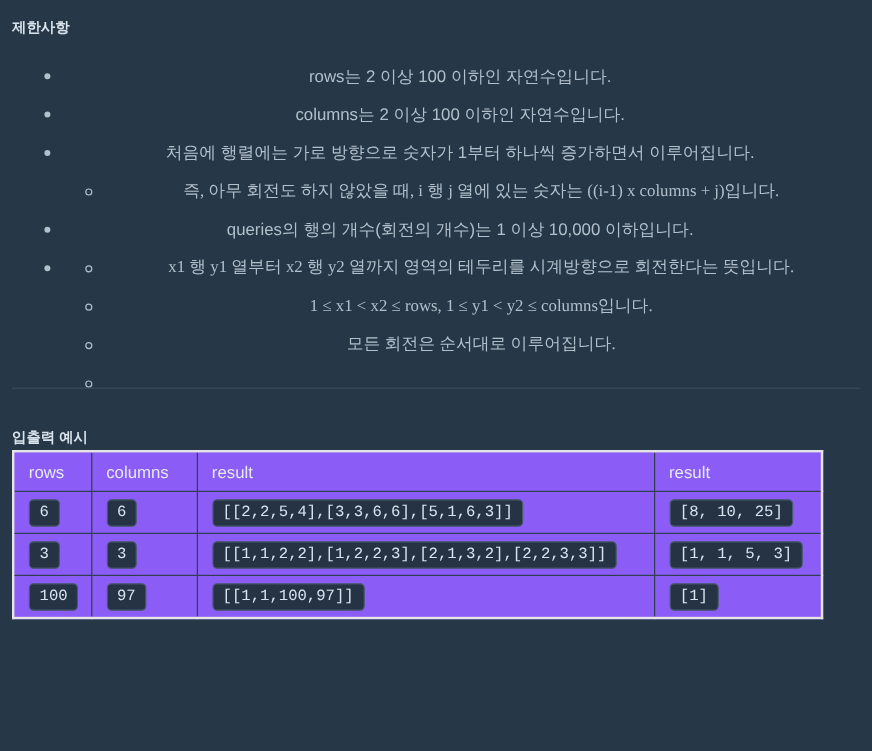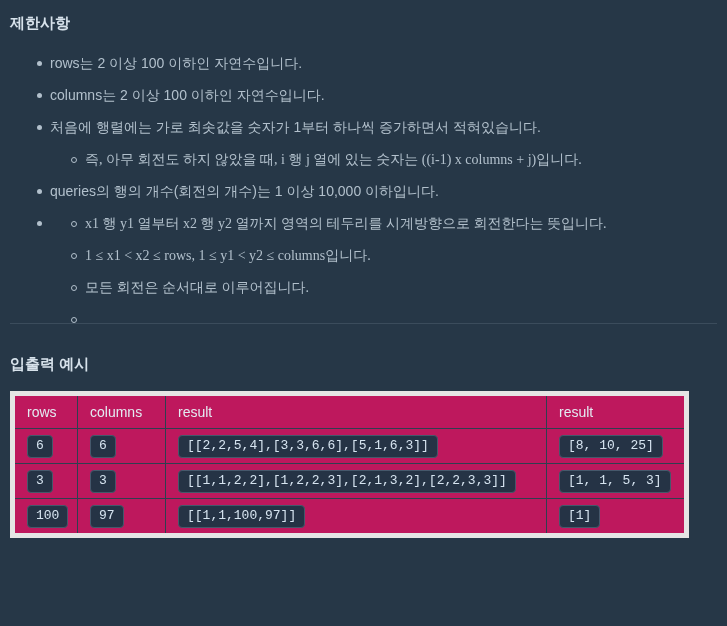--- a/index.html
+++ b/index.html
@@ -9,27 +9,27 @@
     overflow: hidden;
     background: #263747;
     color: #B2C0CC;
     font-family: "Liberation Sans", "DejaVu Sans", sans-serif;
     font-size: 14px;
   }
   .container { padding: 10px 10px 0 10px; box-sizing: border-box; }
 
   .section-title {
     color: #D7E2EB;
-    font-size: 15px;
+    font-size: 12px;
     font-weight: bold;
     line-height: 22px;
     margin: 2px 0 17px 0;
   }
 
-  ul.constraints { list-style: none; margin: 0; padding: 0; }
+  ul.constraints { list-style: none; margin: 0; padding: 0; text-align: center; }
   ul.constraints li {
     position: relative;
     line-height: 25px;
     margin-bottom: 7px;
   }
   li.l1 { padding-left: 40px; }
   li.l2 { padding-left: 75px; font-family: Liberation Serif, serif; }
   .marker { position: absolute; top: 0; }
   li.l1 .marker {
     left: 27px; top: 10px;
@@ -45,28 +45,28 @@
     background: transparent;
   }
 
   .divider {
     border: none;
     border-top: 1px solid #3B4C5C;
     margin: 23px 0 0 0;
     height: 0;
   }
 
-  .examples-title { margin: 29px 0 16px 0; }
+  .examples-title { margin: 29px 0 0 0; }
 
   table.io-table {
     border-collapse: collapse;
     table-layout: fixed;
     width: 674px;
-    background: #be185d;
-    border: 5px solid #e5e5e5;
+    background: #8b5cf6;
+    border: 2px solid #e5e5e5;
   }
   .io-table th, .io-table td {
     border: 1px solid #2F3F50;
     text-align: left;
     vertical-align: middle;
     padding: 0 12px;
     overflow: hidden;
     white-space: nowrap;
   }
   .io-table th {
@@ -96,21 +96,21 @@
 </head>
 <body>
 
 <div class="container">
 
   <div class="section-title">제한사항</div>
 
   <ul class="constraints">
     <li class="l1"><span class="marker"></span><span>rows는 2 이상 100 이하인 자연수입니다.</span></li>
     <li class="l1"><span class="marker"></span><span>columns는 2 이상 100 이하인 자연수입니다.</span></li>
-    <li class="l1"><span class="marker"></span><span>처음에 행렬에는 가로 최솟값을 숫자가 1부터 하나씩 증가하면서 적혀있습니다.</span></li>
+    <li class="l1"><span class="marker"></span><span>처음에 행렬에는 가로 방향으로 숫자가 1부터 하나씩 증가하면서 이루어집니다.</span></li>
     <li class="l2"><span class="marker"></span><span>즉, 아무 회전도 하지 않았을 때, i 행 j 열에 있는 숫자는 ((i-1) x columns + j)입니다.</span></li>
     <li class="l1"><span class="marker"></span><span>queries의 행의 개수(회전의 개수)는 1 이상 10,000 이하입니다.</span></li>
     <li class="l1"><span class="marker"></span></li>
     <li class="l2"><span class="marker"></span><span>x1 행 y1 열부터 x2 행 y2 열까지 영역의 테두리를 시계방향으로 회전한다는 뜻입니다.</span></li>
     <li class="l2"><span class="marker"></span><span>1 ≤ x1 &lt; x2 ≤ rows, 1 ≤ y1 &lt; y2 ≤ columns입니다.</span></li>
     <li class="l2"><span class="marker"></span><span>모든 회전은 순서대로 이루어집니다.</span></li>
     <li class="l2"><span class="marker"></span></li>
   </ul>
 
   <div class="divider"></div>

